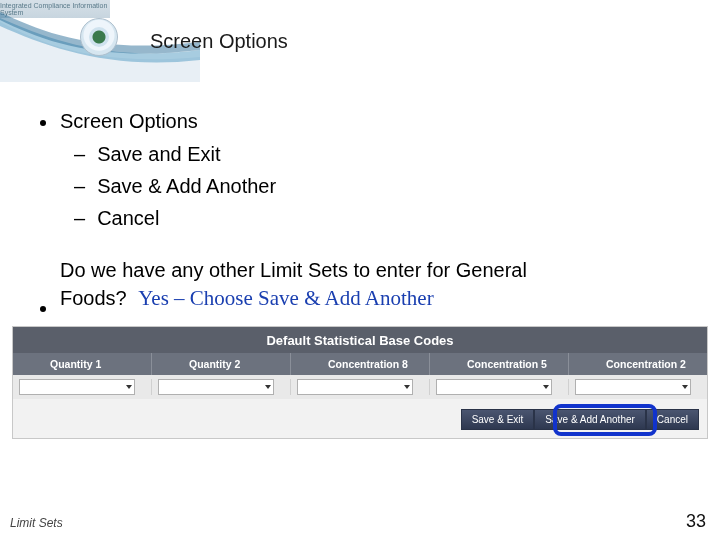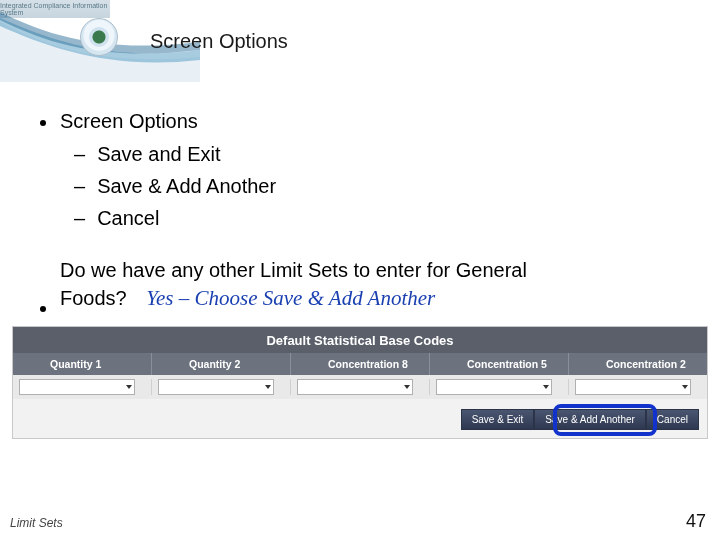--- a/index.html
+++ b/index.html
@@ -93,22 +93,21 @@
   }
   .question-text {
     font-size: 20px;
     color: #000;
     line-height: 1.35;
   }
   .answer {
     font-family: "Times New Roman", serif;
     font-size: 21px;
     color: #1a3fb0;
-    margin-left: 14px;
-    font-style: italic;
+    margin-left: 6px;
   }
   .table-area {
     margin: 14px 12px 0 12px;
     border: 1px solid #c8c8c8;
     background: #f2f2f2;
   }
   .table-title-row {
     background: #5a5f6a;
     text-align: center;
     padding: 4px 0;
@@ -290,13 +289,13 @@
   </div>
   <div class="button-bar">
     <div class="btn">Save &amp; Exit</div>
     <div class="btn">Save &amp; Add Another</div>
     <div class="btn">Cancel</div>
   </div>
   <div class="highlight-box" style="right:50px; bottom:2px;"></div>
 </div>
 
 <div class="footer-left">Limit Sets</div>
-<div class="footer-right">47</div>
+<div class="footer-right">33</div>
 
 </body></html>

